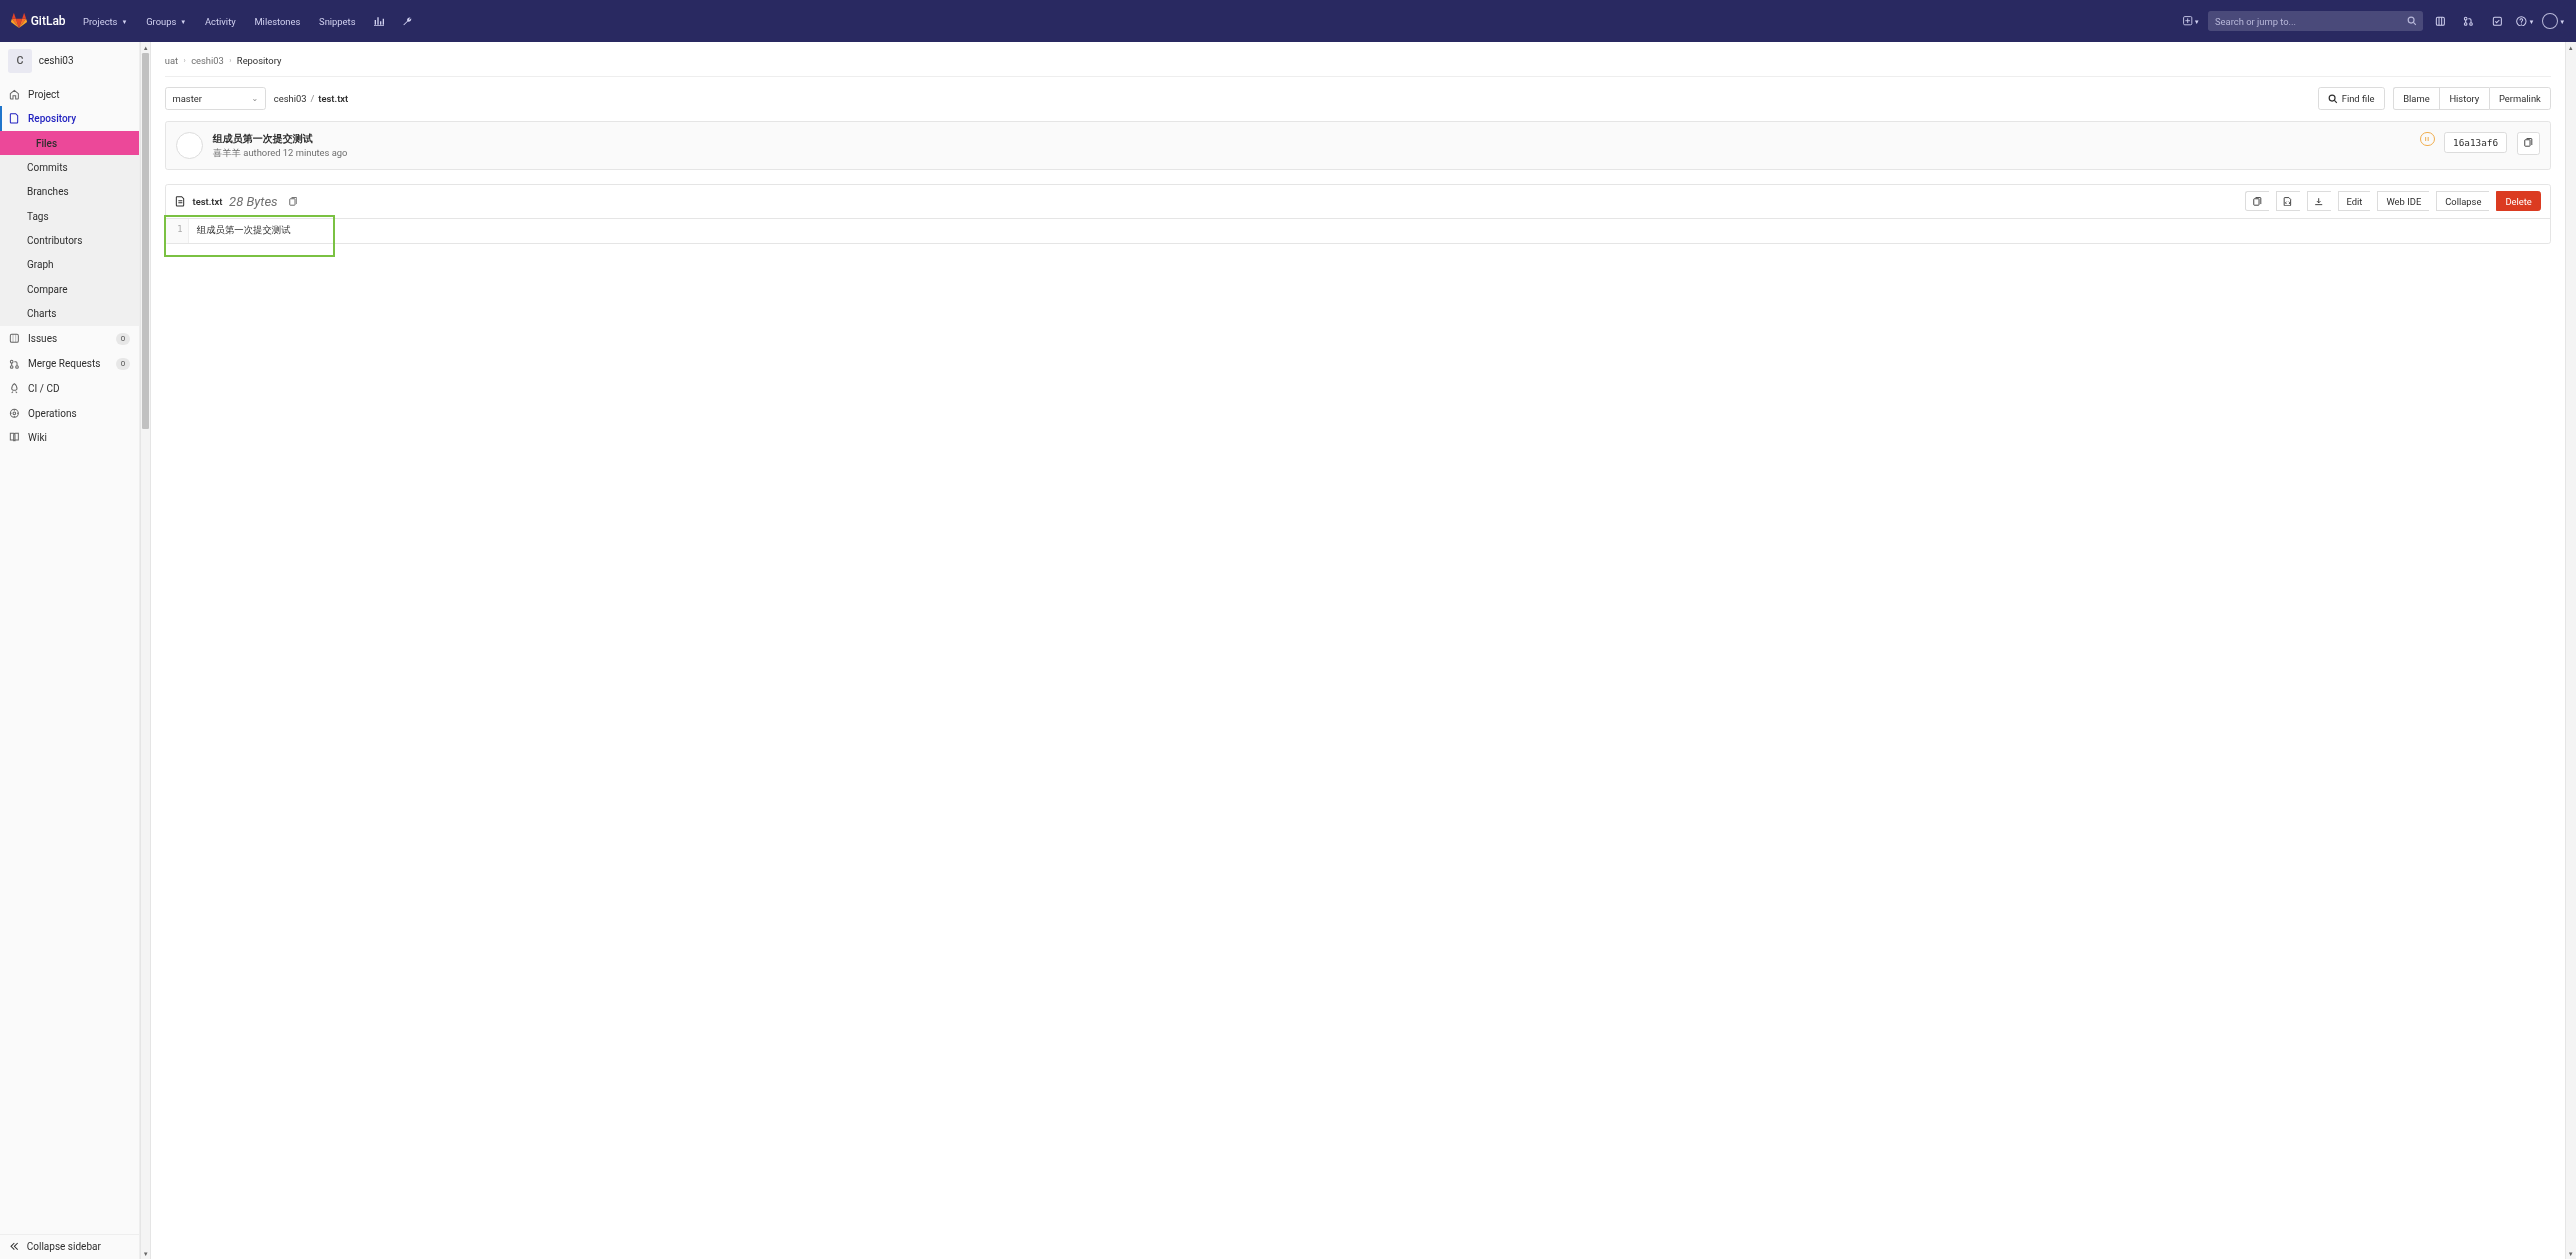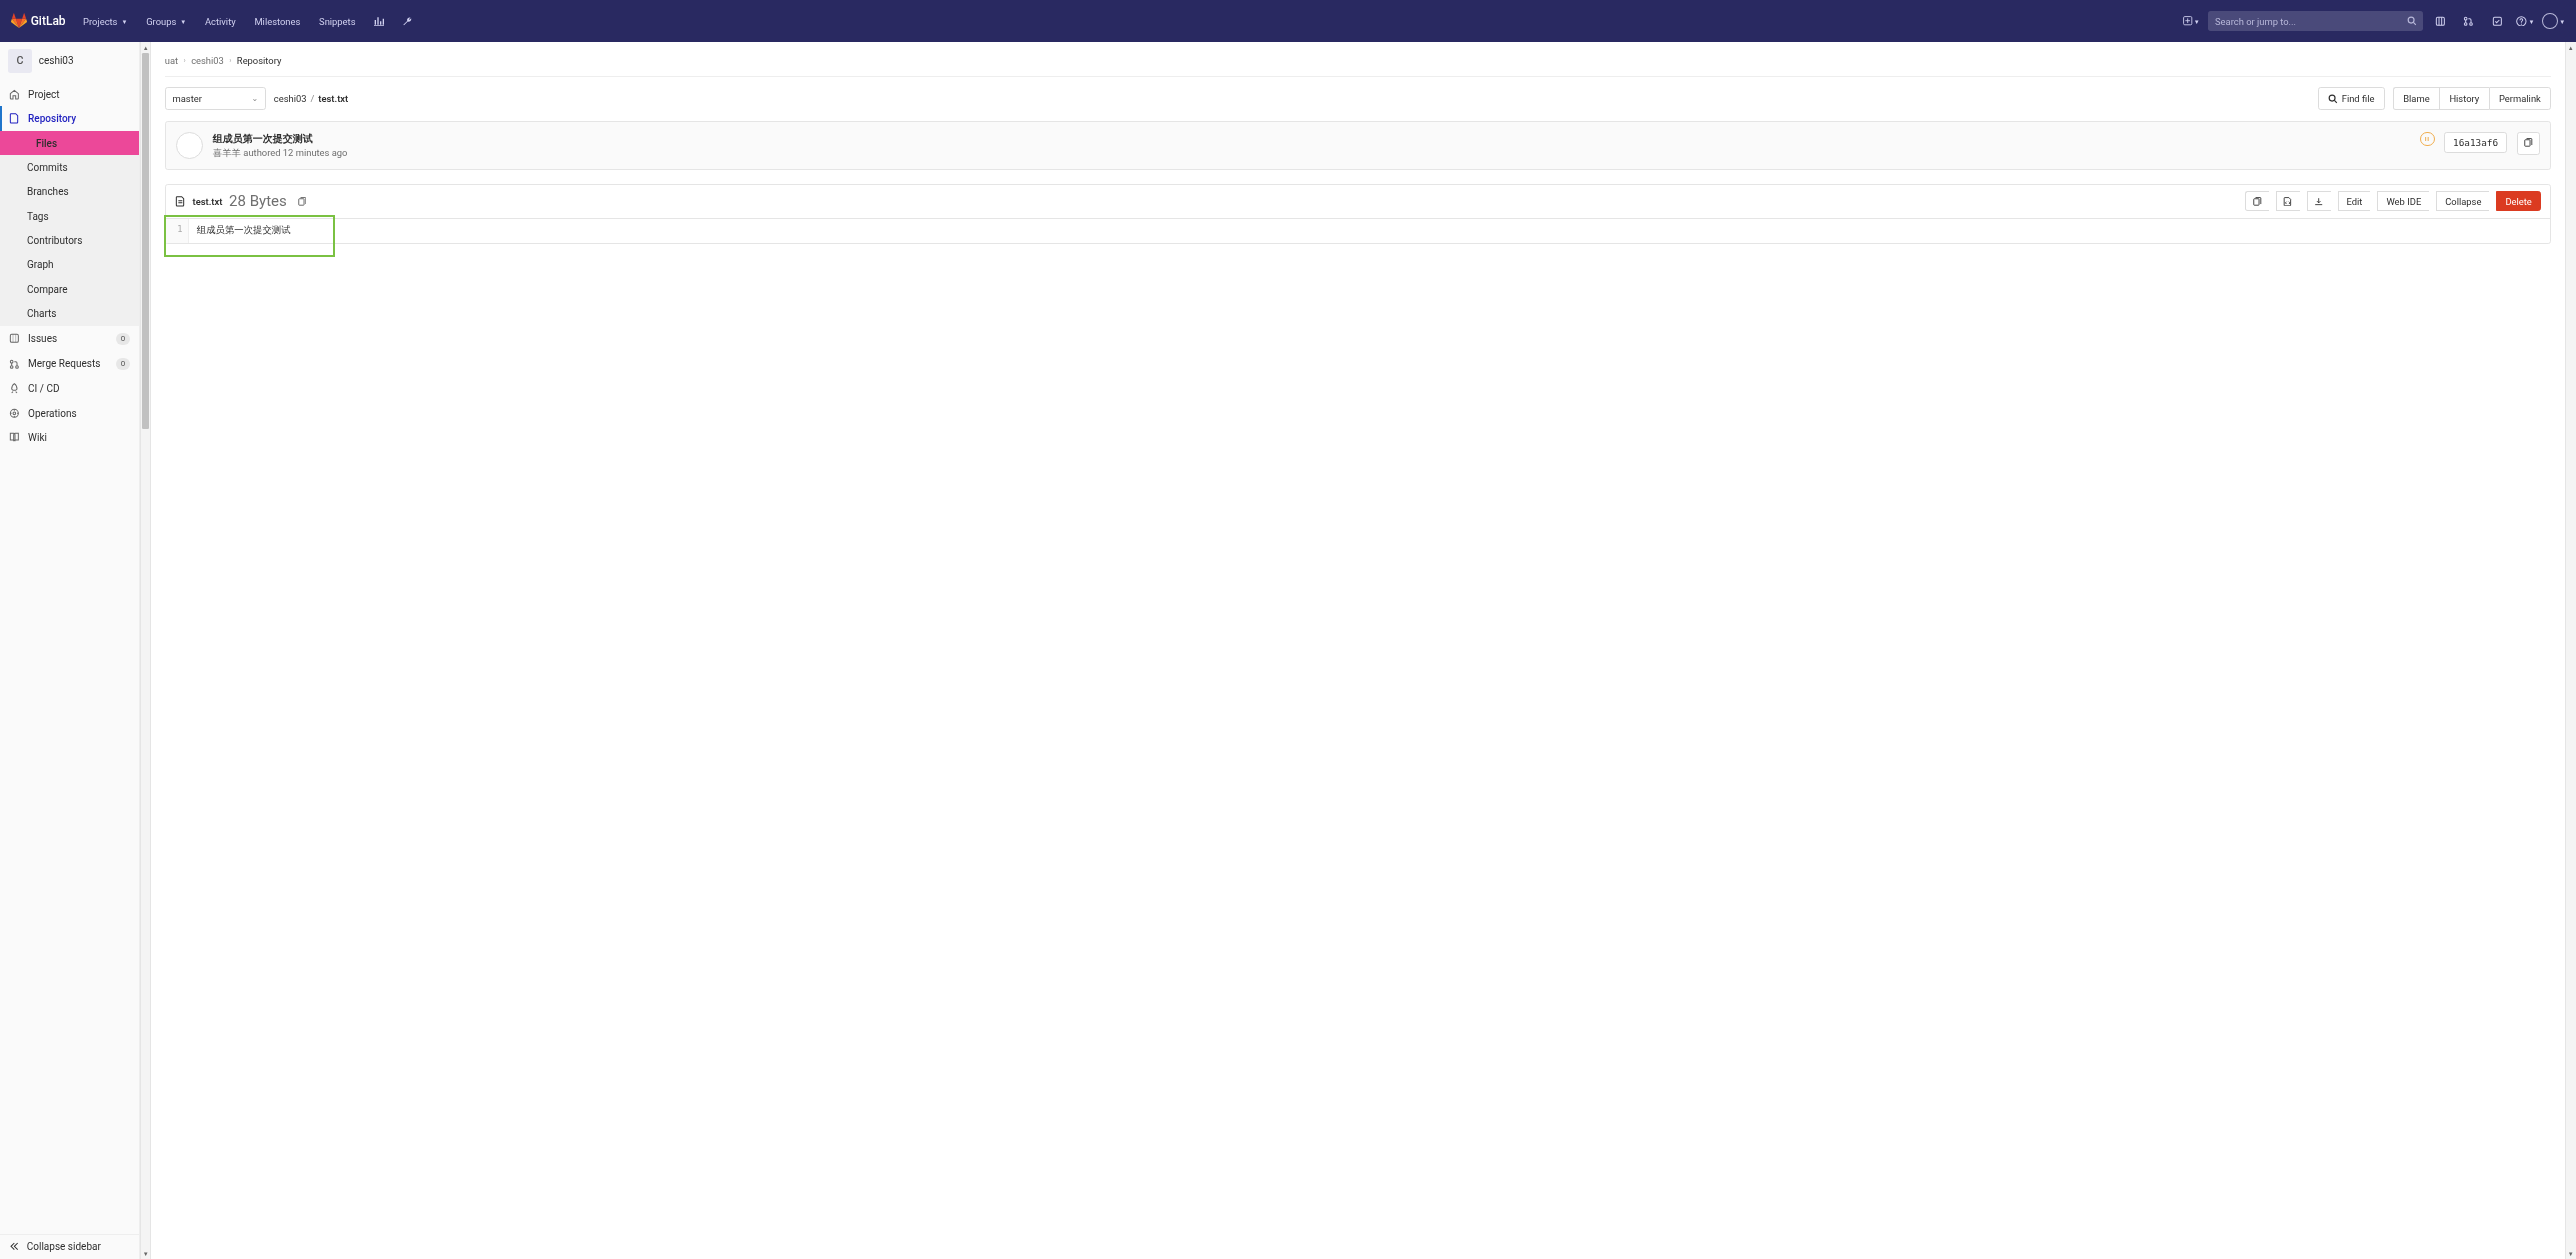--- a/index.html
+++ b/index.html
@@ -75,21 +75,21 @@
 .commit-box .msg .title { font-weight: 600; font-size: 10px; color: #2e2e2e; }
 .commit-box .msg .meta { font-size: 9.4px; color: #6e6e6e; margin-top: 1.3px; }
 .commit-box .spacer { flex: 1; }
 .commit-box .status { width: 14.8px; height: 14.8px; border: 1.3px solid #f0ad4e; border-radius: 50%; display: flex; align-items: center; justify-content: center; color: #f0ad4e; font-size: 6.7px; font-weight: bold; letter-spacing: 0.7px; }
 .commit-box .sha { border: 0.7px solid #dcdcdc; border-radius: 2.7px; background: #fff; font-family: "SFMono-Regular", Menlo, monospace; font-size: 9.4px; padding: 4px 8px; display: flex; align-items: center; }
 .commit-box .copy { border: 0.7px solid #dcdcdc; border-radius: 2.7px; background: #fff; width: 23px; height: 23px; display: flex; align-items: center; justify-content: center; cursor: pointer; }
 
 .fileview { border: 0.7px solid #e5e5e5; border-radius: 2.7px; margin-top: 13.4px; }
 .fileview .fhead { display: flex; align-items: center; gap: 6.7px; padding: 6.7px 9.4px; border-bottom: 0.7px solid #e5e5e5; }
 .fileview .fhead .fname { font-weight: 600; font-size: 9.4px; }
-.fileview .fhead .fsize { font-size: 15px; color: #707070; }
+.fileview .fhead .fsize { font-size: 13px; color: #707070; font-style: italic; }
 .fileview .fhead .copy-sm { width: 16px; height: 16px; display: flex; align-items: center; justify-content: center; cursor: pointer; color: #555; }
 .fileview .fhead .spacer { flex: 1; }
 .fileview .fhead .actions { display: flex; gap: 7px; }
 .fileview .fhead .ibtn { border: 0.7px solid #dcdcdc; height: 20px; min-width: 24px; padding: 0 5.4px; display: flex; align-items: center; justify-content: center; font-size: 9.4px; background: #fff; cursor: pointer; border-right: none; }
 .fileview .fhead .ibtn:first-child { border-radius: 2.7px 0 0 2.7px; }
 .fileview .fhead .ibtn:last-child { border-right: 0.7px solid #dcdcdc; }
 .fileview .fhead .tbtn { border: 0.7px solid #dcdcdc; height: 20px; padding: 0 8px; display: flex; align-items: center; font-size: 9.4px; background: #fff; cursor: pointer; border-right: none; }
 .fileview .fhead .tbtn.danger { background: #db3b21; color: #fff; border-color: #db3b21; border-radius: 0 2.7px 2.7px 0; border-right: 0.7px solid #db3b21; }
 
 .fileview .content { display: flex; }

